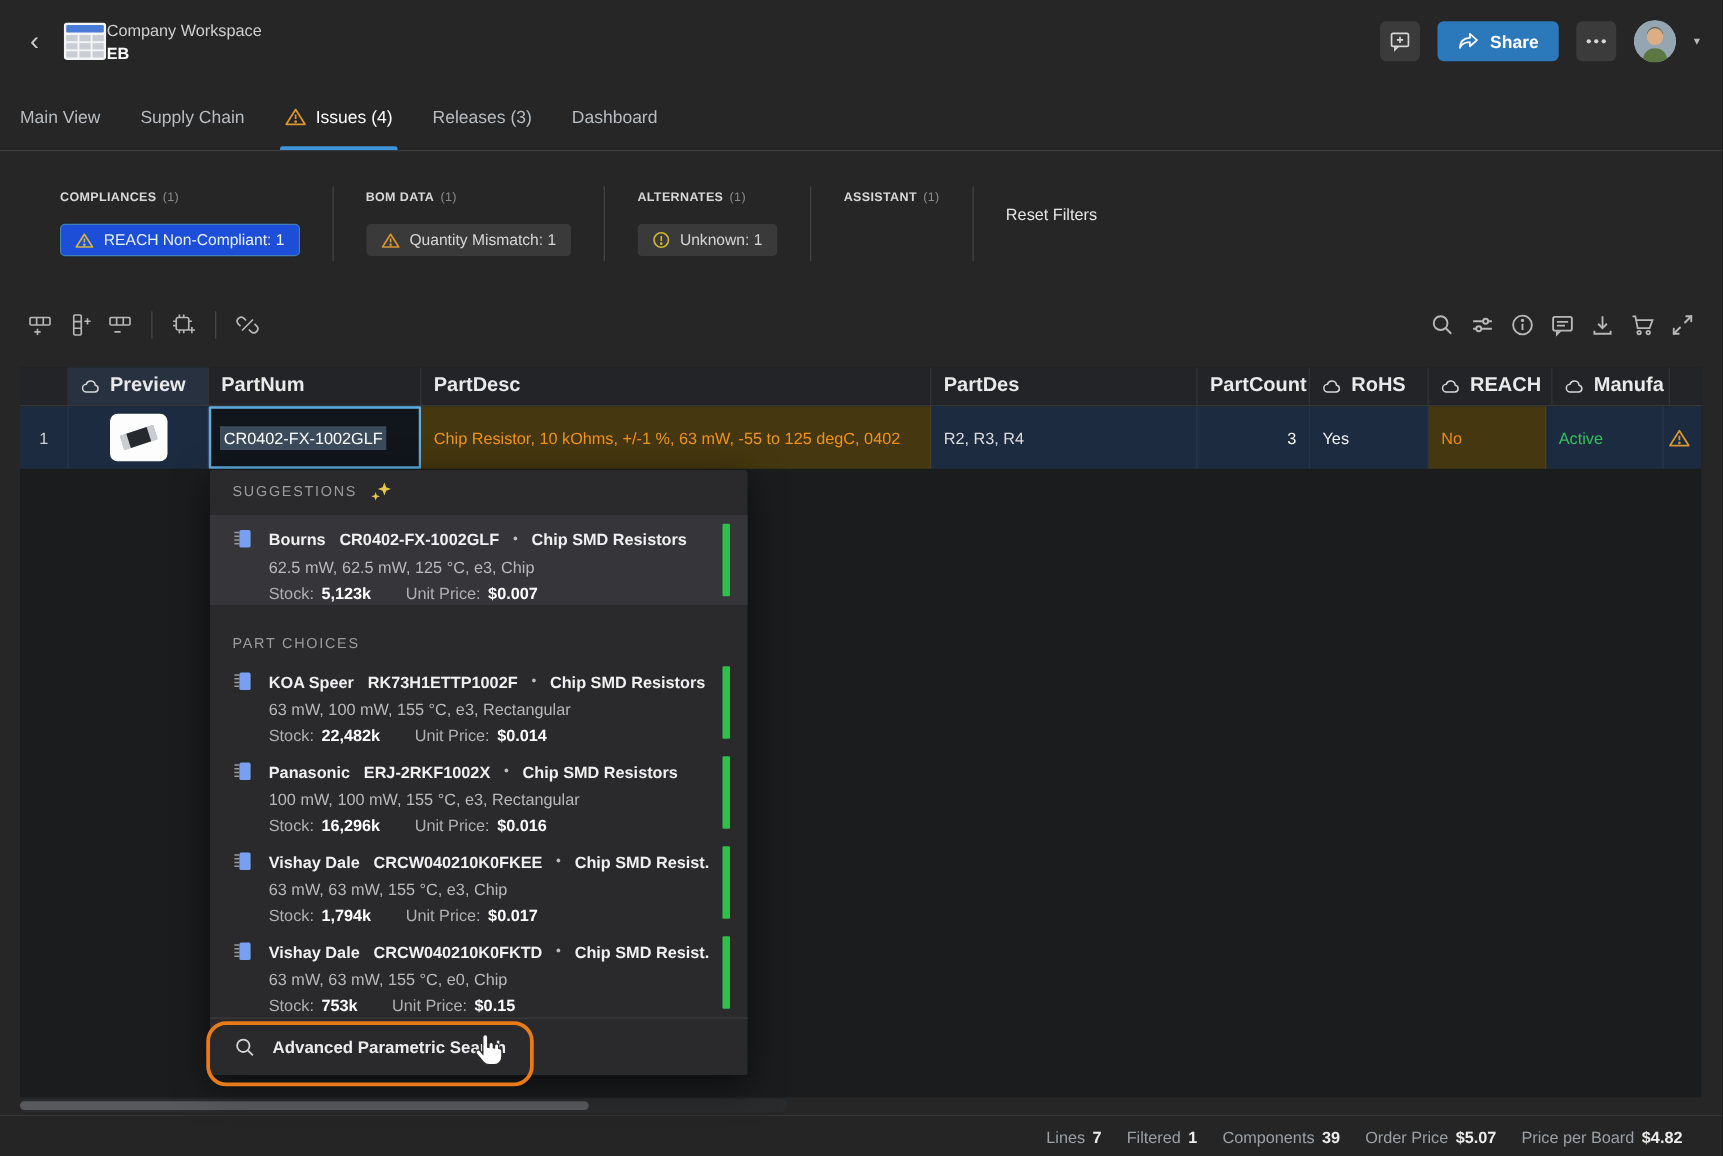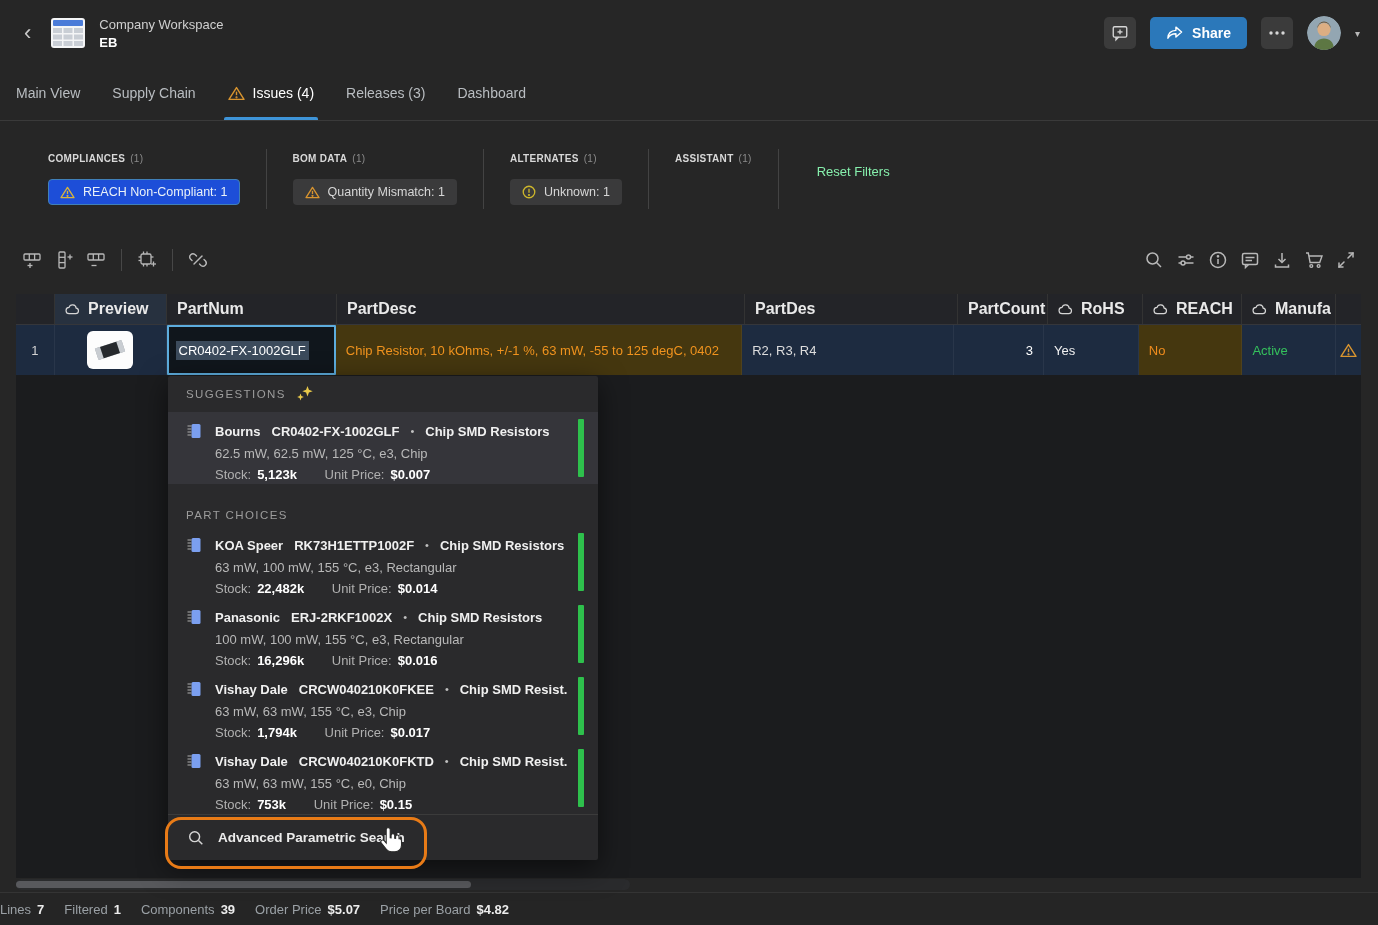--- a/index.html
+++ b/index.html
@@ -3,21 +3,21 @@
 <meta charset="utf-8">
 <style>
   html,body{margin:0;padding:0;background:#161616;}
   .app{position:relative;width:1378px;height:925px;background:#262626;overflow:hidden;
        font-family:"Liberation Sans",sans-serif;color:#ddd;-webkit-font-smoothing:antialiased;}
   svg{display:block}
 
   
   .topbar{position:absolute;top:0;left:0;right:0;height:66px;display:flex;align-items:center;padding:0 18px;box-sizing:border-box;}
   .back-btn{background:none;border:none;color:#c9c9c9;font-size:22px;line-height:1;cursor:pointer;padding:0 6px;margin-right:14px;}
-  .titles{margin-left:14px}
+  .titles{}
   .ws-name{font-size:13px;color:#cfcfcf}
   .proj-name{font-size:13px;font-weight:700;color:#fff;margin-top:3px}
   .topbar-right{margin-left:auto;display:flex;align-items:center;gap:14px}
   .icon-btn{width:32px;height:32px;background:#3b3b3b;border:none;border-radius:5px;display:flex;align-items:center;justify-content:center;cursor:pointer}
   .share-btn{height:32px;background:#2b78ba;border:none;border-radius:5px;color:#fff;display:flex;align-items:center;gap:9px;padding:0 16px;font-size:14px;font-weight:700;cursor:pointer;font-family:inherit}
   .avatar{width:34px;height:34px;border-radius:50%;overflow:hidden;cursor:pointer}
   .caret{color:#b9b9b9;font-size:10px;cursor:pointer}
 
   
   .tabbar{position:absolute;top:66px;left:0;right:0;height:55px;border-bottom:1px solid #3a3a3a;display:flex;align-items:stretch;padding:0 16px;gap:32px;box-sizing:border-box}
@@ -28,21 +28,21 @@
   
   .filterbar{position:absolute;top:135px;left:16px;right:16px;height:92px;display:flex;align-items:flex-start;box-sizing:border-box}
   .fgroup{padding:18px 26px 0 26px}
   .fgroup.first{padding-left:32px}
   .glabel{font-size:10px;font-weight:700;color:#d8d8d8;letter-spacing:.3px}
   .gcount{color:#8b8b8b;font-weight:400;margin-left:5px}
   .chips{margin-top:15px;display:flex;gap:8px}
   .chip{display:inline-flex;align-items:center;gap:8px;height:24px;padding:0 11px;border-radius:4px;background:#3a3a3b;border:1px solid transparent;font-size:12.5px;color:#d6d6d6;cursor:pointer;white-space:nowrap}
   .chip.selected{background:#1d4ed8;border-color:#4080b8;color:#e9f1f8}
   .vdiv{width:1px;height:60px;background:#434343;margin-top:14px}
-  .reset-link{margin-left:38px;margin-top:29px;color:#86efac;font-size:13px;cursor:pointer;white-space:nowrap}
+  .reset-link{margin-left:26px;margin-top:29px;color:#e5e5e5;font-size:13px;cursor:pointer;white-space:nowrap}
 
   
   .toolbar{position:absolute;top:244px;left:16px;right:16px;height:32px;display:flex;align-items:center}
   .ticon{width:32px;height:32px;display:flex;align-items:center;justify-content:center;cursor:pointer;border-radius:4px}
   .tdiv{width:1px;height:22px;background:#474747;margin:0 9px}
   .toolbar-right{margin-left:auto;display:flex;align-items:center}
 
   
   .gridarea{position:absolute;top:294px;left:16px;width:1345px;height:584px;background:#1b1c1e}
   .thead{display:flex;height:30px;background:#232428;font-size:16px;font-weight:700;color:#e9e9e9;border-bottom:1px solid #35363a}
@@ -60,21 +60,21 @@
   .td.c-rohs{color:#f0f0f0}
   .td.c-reach{background:#45370f;color:#f08c1d}
   .td.c-mfr{color:#35c05c}
   .td.c-warn{justify-content:center;padding:0;border-right:none}
 
   
   .hscroll{position:absolute;left:16px;top:879px;width:614px;height:11px;background:#2a2b2d;border-radius:6px}
   .hthumb{position:absolute;left:0;top:2px;width:455px;height:7px;background:#58595d;border-radius:4px;cursor:grab}
 
   
-  .statusbar{position:absolute;left:0;right:0;top:892px;height:33px;border-top:1px solid #343434;background:#252525;display:flex;align-items:center;justify-content:flex-start;gap:20px;padding-right:32px;box-sizing:border-box;font-size:13px;color:#9aa0a5}
+  .statusbar{position:absolute;left:0;right:0;top:892px;height:33px;border-top:1px solid #343434;background:#252525;display:flex;align-items:center;justify-content:flex-end;gap:20px;padding-right:32px;box-sizing:border-box;font-size:13px;color:#9aa0a5}
   .stat{white-space:nowrap}
   .s-value{color:#ececec;font-weight:700;margin-left:6px}
 
   
   .dropdown{position:absolute;left:168px;top:376px;width:430px;background:#2a2a2c;box-shadow:0 8px 28px rgba(0,0,0,.55);z-index:5;border-radius:2px}
   .dd-header{height:36px;display:flex;align-items:center;gap:9px;padding:0 18px;font-size:11.5px;letter-spacing:1.4px;color:#9c9c9c;box-sizing:border-box}
   .dd-header.second{height:28px;padding-top:6px}
   .dd-spacer{height:14px}
   .dd-item{position:relative;height:72px;padding:10px 30px 0 18px;box-sizing:border-box;cursor:pointer}
   .dd-item.highlight{background:#35353a}
@@ -430,21 +430,21 @@
           </svg>
         </span>
       </div>
       <div class="td c-partnum" style="width:170px">
         <span class="selhl">CR0402-FX-1002GLF</span>
       </div>
       <div class="td c-partdesc" style="width:408px">Chip Resistor, 10 kOhms, +/-1 %, 63 mW, -55 to 125 degC, 0402</div>
       <div class="td" style="width:213px">R2, R3, R4</div>
       <div class="td c-partcount" style="width:90px">3</div>
       <div class="td c-rohs" style="width:95px">Yes</div>
-      <div class="td c-reach" style="width:104px">No</div>
+      <div class="td c-reach" style="width:94px">No</div>
       <div class="td c-mfr" style="width:94px">Active</div>
       <div class="td c-warn" style="width:25px">
         <span>
           <svg width="17" height="15" viewBox="0 0 17 15" fill="none" stroke="#d9952f" stroke-width="1.4" stroke-linejoin="round">
             <path d="M8.5 1.6 L16 13.4 H1 Z"></path>
               <line x1="8.5" y1="5.6" x2="8.5" y2="9.2"></line>
               <circle cx="8.5" cy="11.3" r=".4" fill="#d9952f"></circle>
           </svg>
         </span>
       </div>

